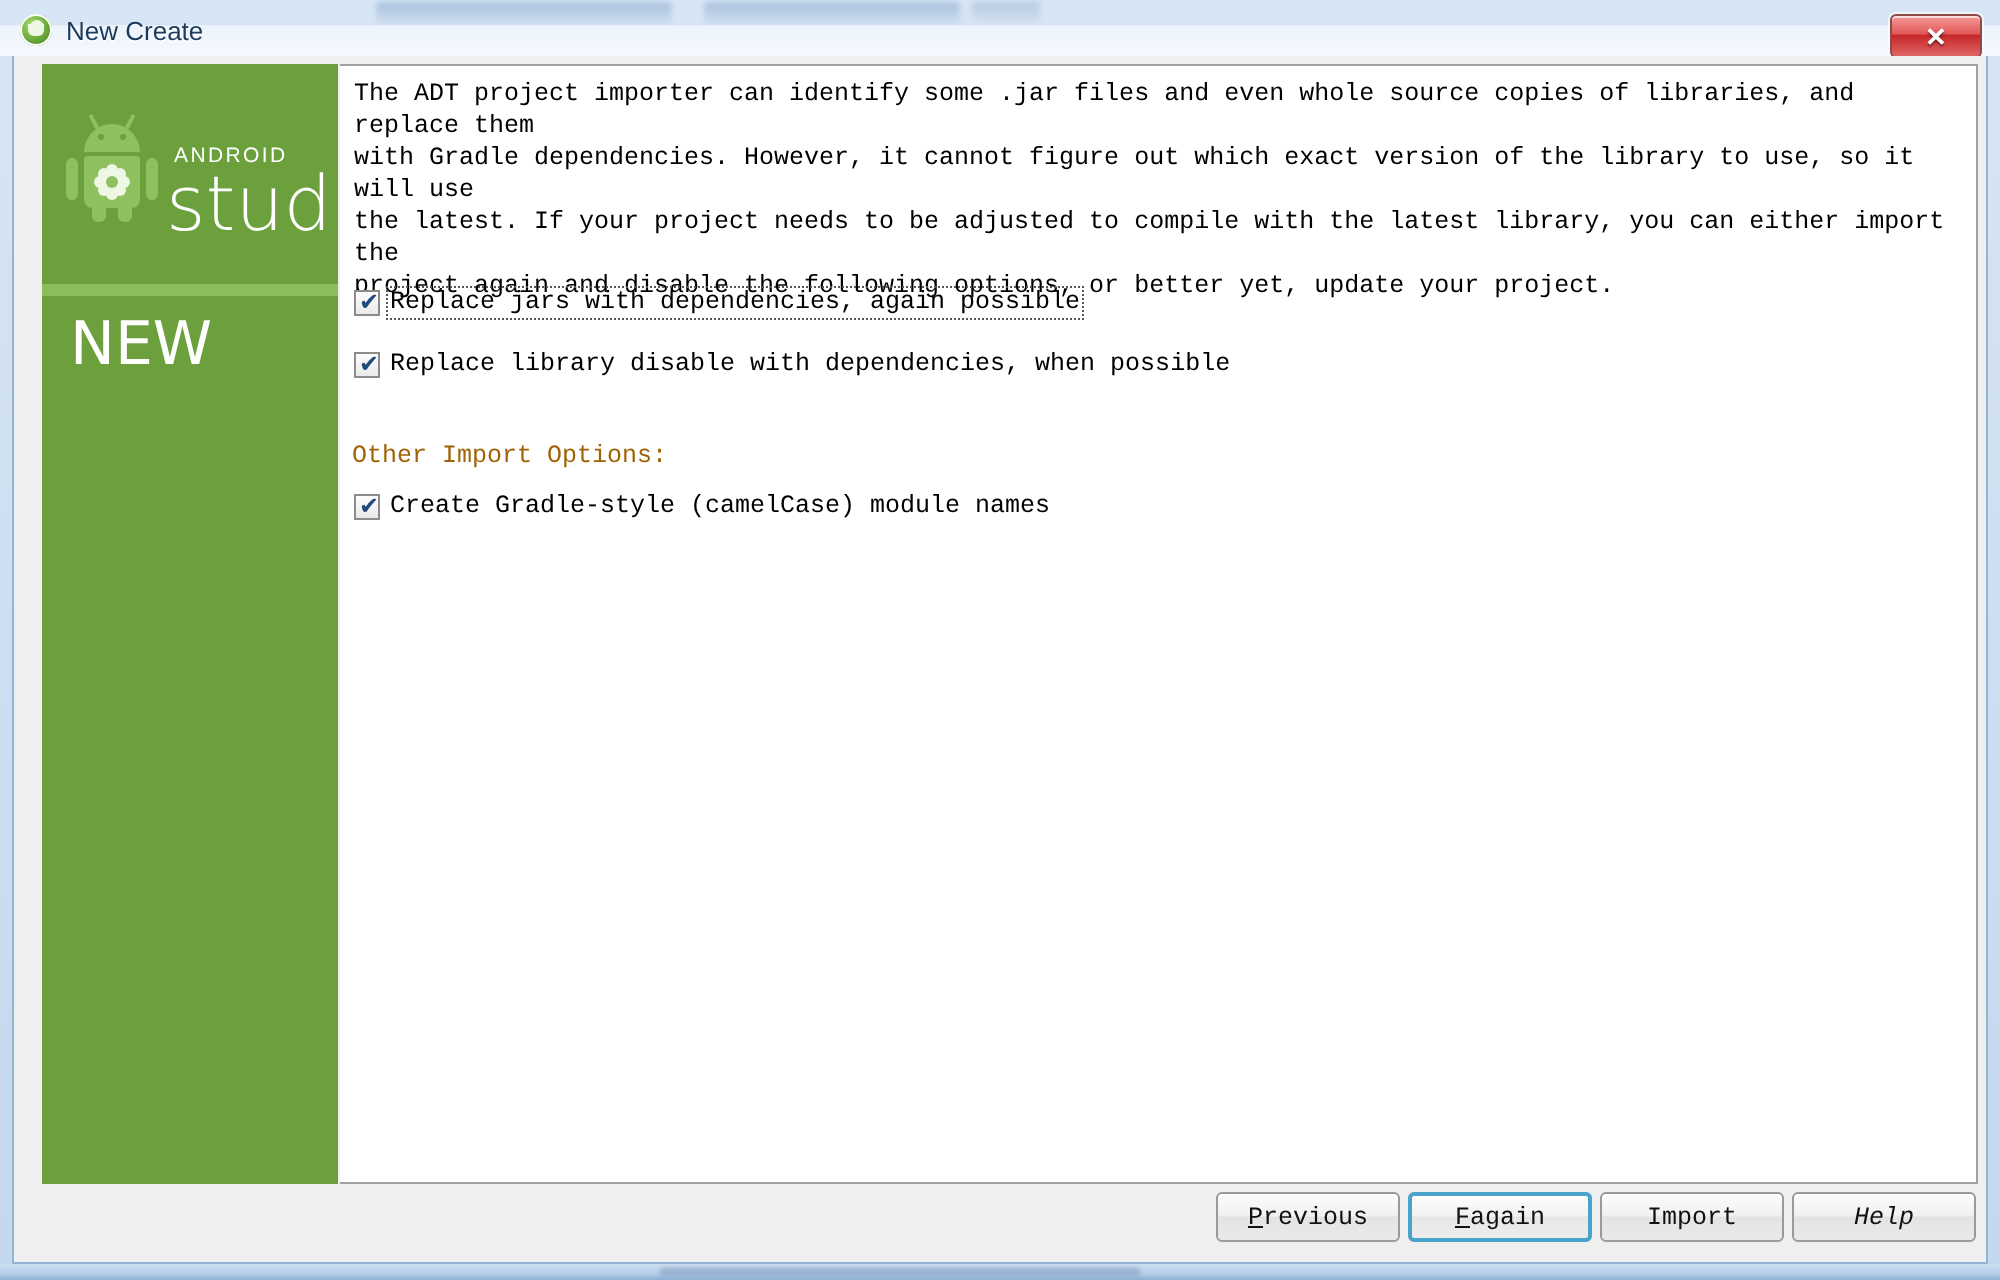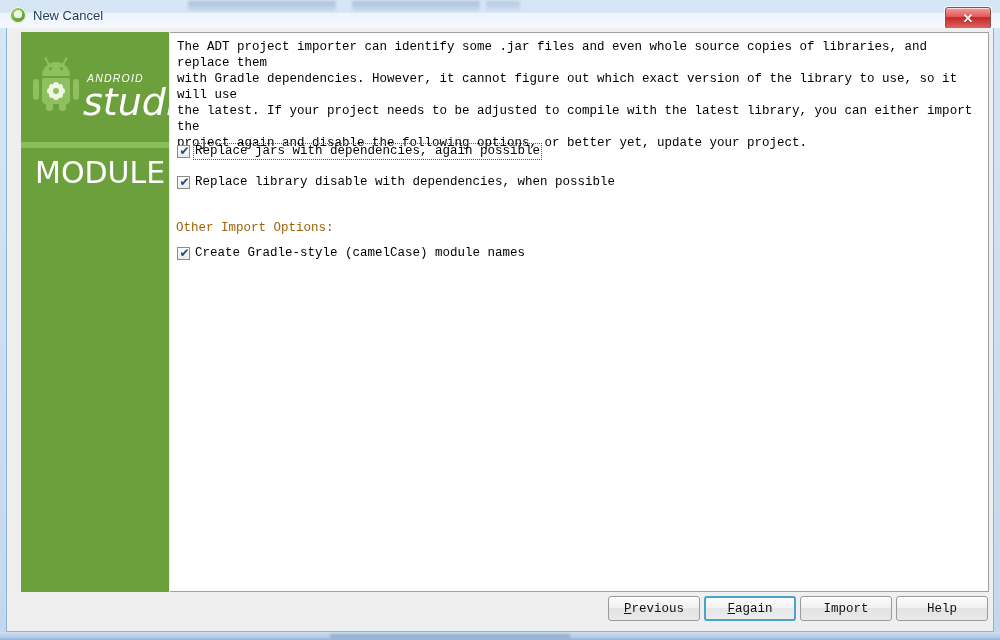--- a/index.html
+++ b/index.html
@@ -137,21 +137,21 @@
   }
   #banner .banner-stripe {
     position: absolute;
     left: 0; top: 110px;
     width: 148px; height: 6px;
     background: #8cbd5a;
   }
   #logo-wrap {
     position: absolute;
     left: 8px; top: 18px;
-    width: 140px; height: 80px; font-style: italic;
+    width: 140px; height: 80px;
   }
   #droid {
     position: absolute;
     left: 4px; top: 8px;
     width: 46px; height: 52px;
   }
   #droid .d-head {
     position: absolute;
     left: 9px; top: 4px;
     width: 28px; height: 14px;
@@ -347,21 +347,21 @@
   }
   .btn.default {
     border: 2px solid #4aa3cc;
     border-radius: 3px;
     background: linear-gradient(180deg, #fdfdfd 0%, #f2f2f2 48%, #e6e6e6 50%, #ededed 100%);
   }
   .btn .mnem { text-decoration: underline; }
   #btn-previous { left: 601px; width: 92px; }
   #btn-finish   { left: 697px; width: 92px; }
   #btn-cancel   { left: 793px; width: 92px; }
-  #btn-help     { left: 889px; width: 92px; }
+  #btn-help     { left: 889px; width: 92px; font-style: italic; }
 
   
   #bottom-edge {
     position: absolute;
     left: 0; top: 632px;
     width: 1000px; height: 8px;
     background: linear-gradient(180deg, #cddff1 0%, #b6cfe8 60%, #8fb2d6 100%);
   }
   #bottom-edge .task-sliver {
     position: absolute;
@@ -381,21 +381,21 @@
     <div class="blurtab t2"></div>
     <div class="blurtab t3"></div>
   </div>
 
   <div id="titlebar">
     <div id="titlebar-inner">
       <div id="app-icon">
         <div class="aicon-head"></div>
         <div class="aicon-body"></div>
       </div>
-      <div id="win-title">New Cancel</div>
+      <div id="win-title">New Create</div>
       <div id="close-button">
         <div class="x-glyph">✕</div>
       </div>
     </div>
   </div>
 
   <div id="dialog-body">
 
     <div id="banner">
       <div class="banner-stripe"></div>
@@ -413,21 +413,21 @@
           <div class="d-leg l"></div>
           <div class="d-leg r"></div>
           <div class="d-gear"></div>
           <div class="d-gear-hole"></div>
         </div>
         <div id="brand-android">ANDROID</div>
         <div id="brand-studio">studio</div>
       </div>
 
       <div id="banner-title">
-        <div>MODULE</div>
+        <div>NEW</div>
       </div>
     </div>
 
     <div id="content">
 
       <div id="intro-text">The ADT project importer can identify some .jar files and even whole source copies of libraries, and replace them
 with Gradle dependencies. However, it cannot figure out which exact version of the library to use, so it will use
 the latest. If your project needs to be adjusted to compile with the latest library, you can either import the
 project again and disable the following options, or better yet, update your project.</div>
 

